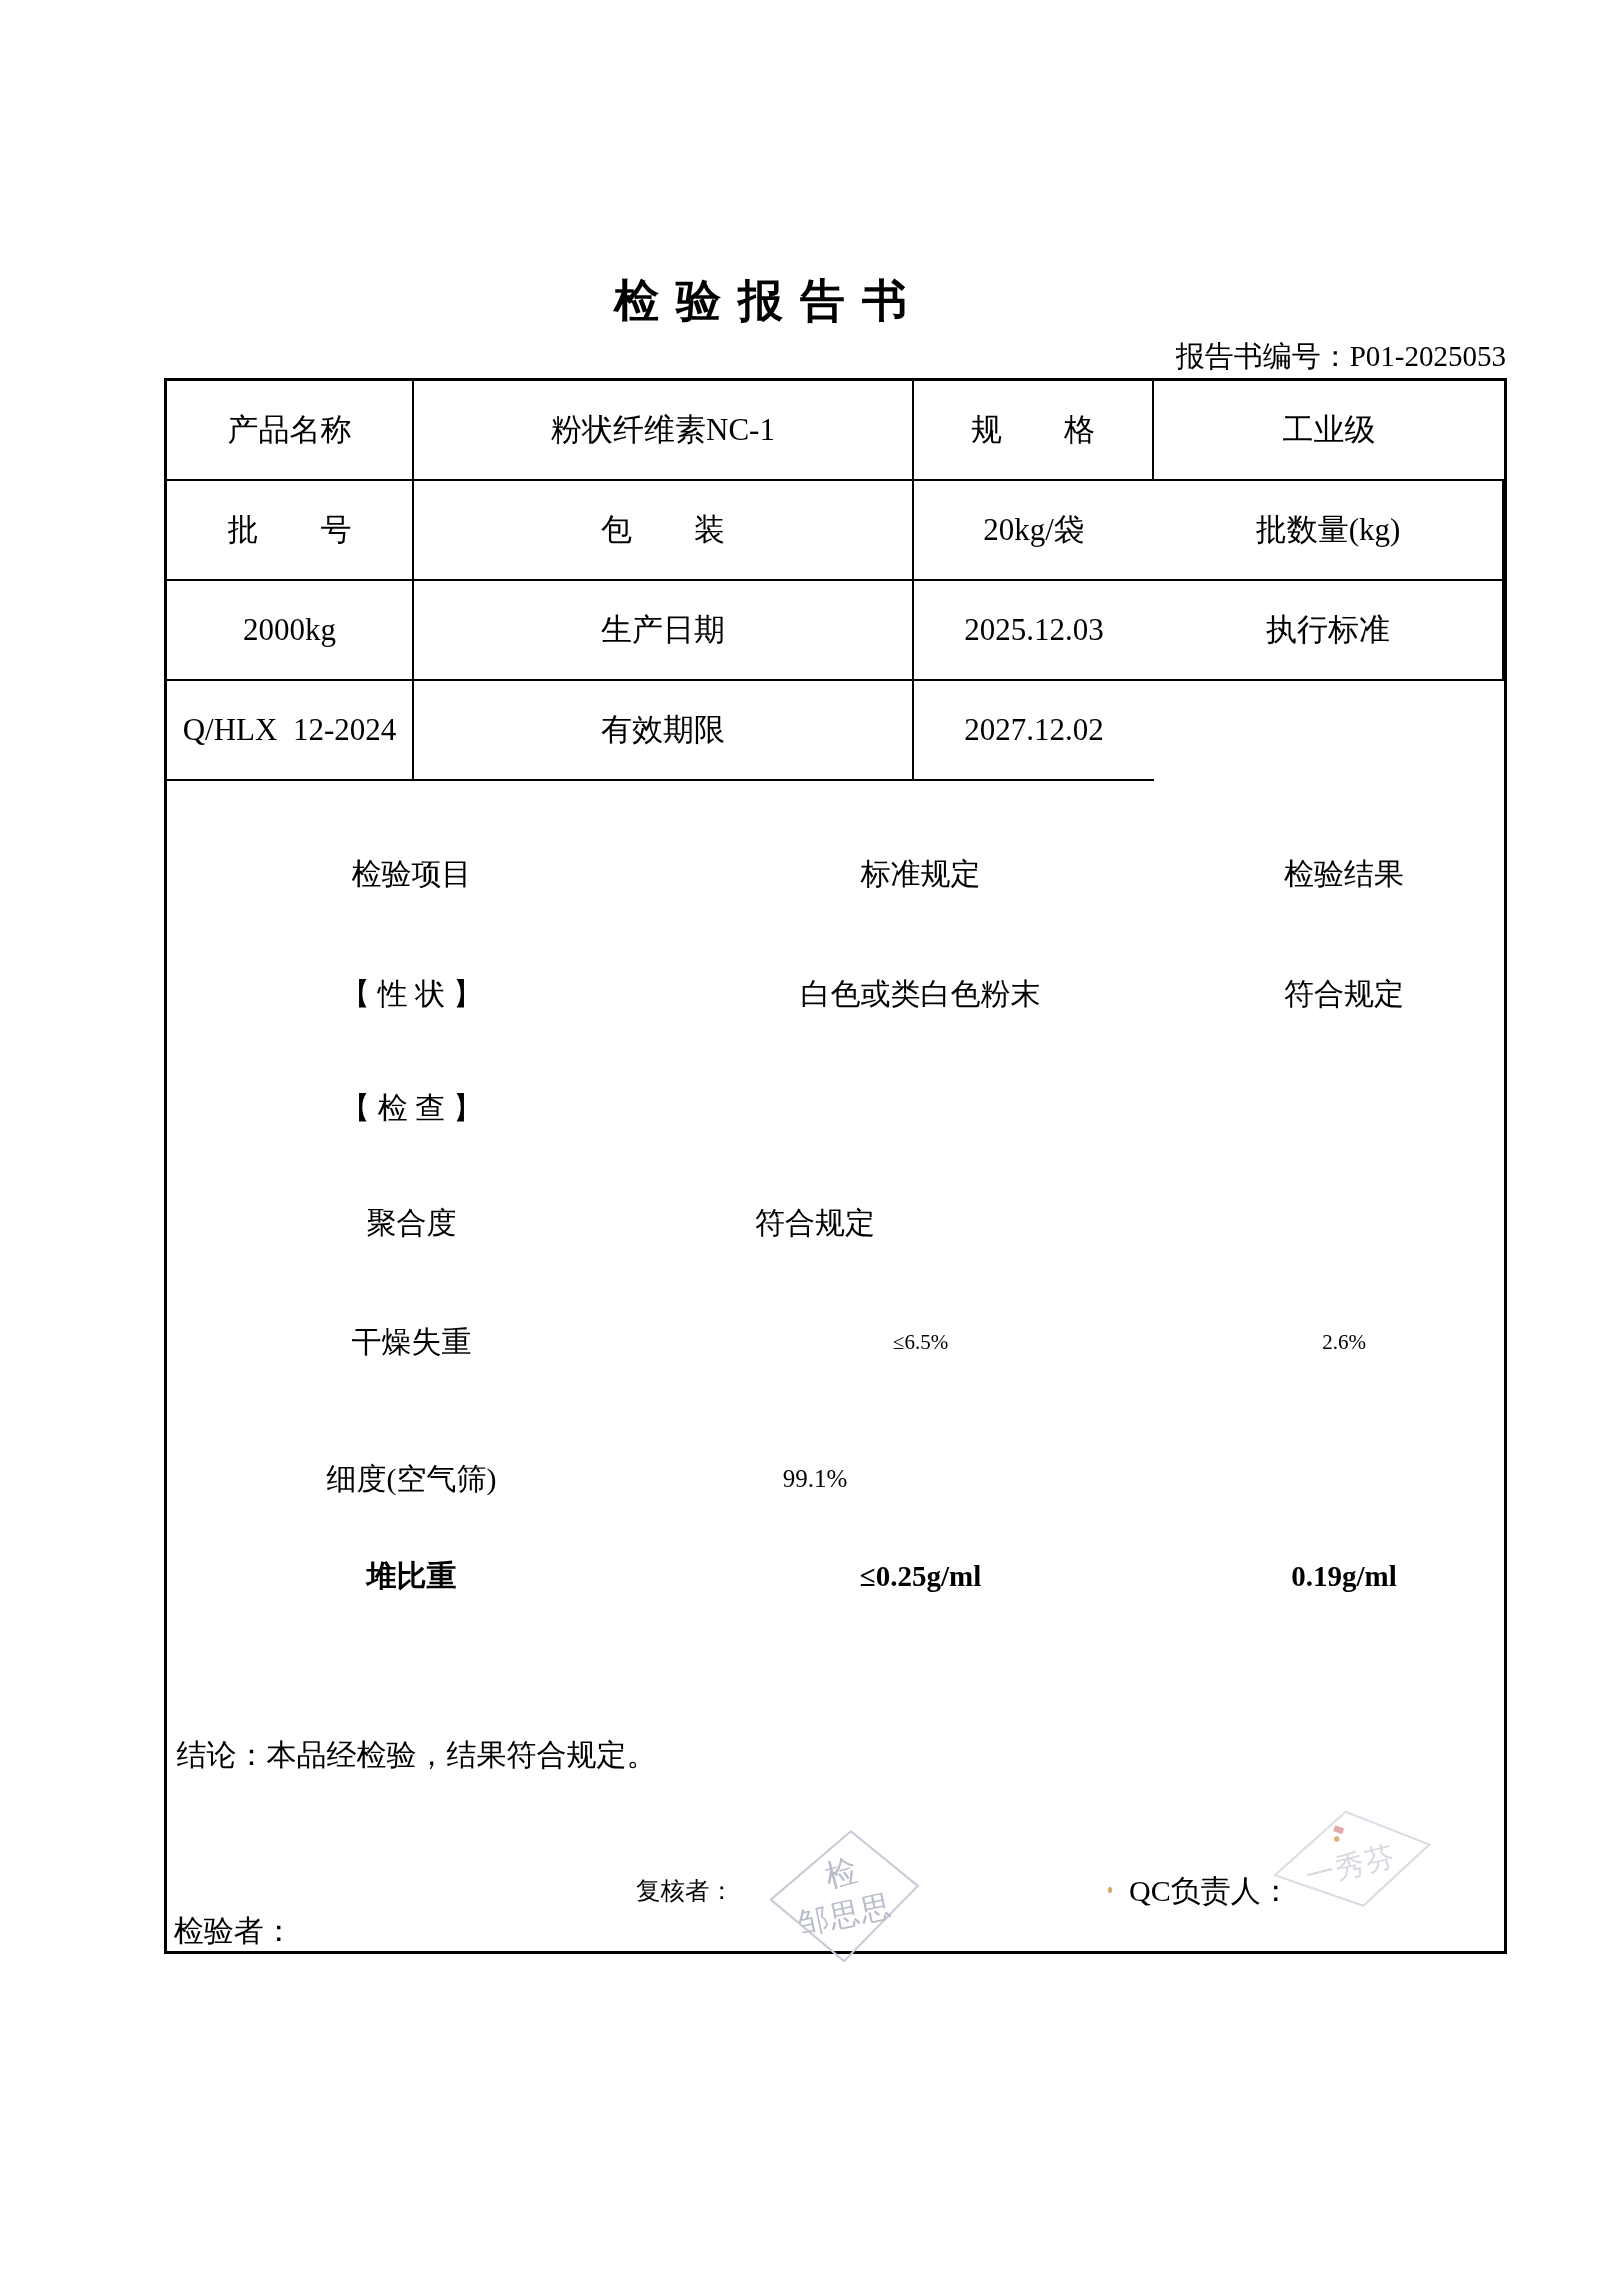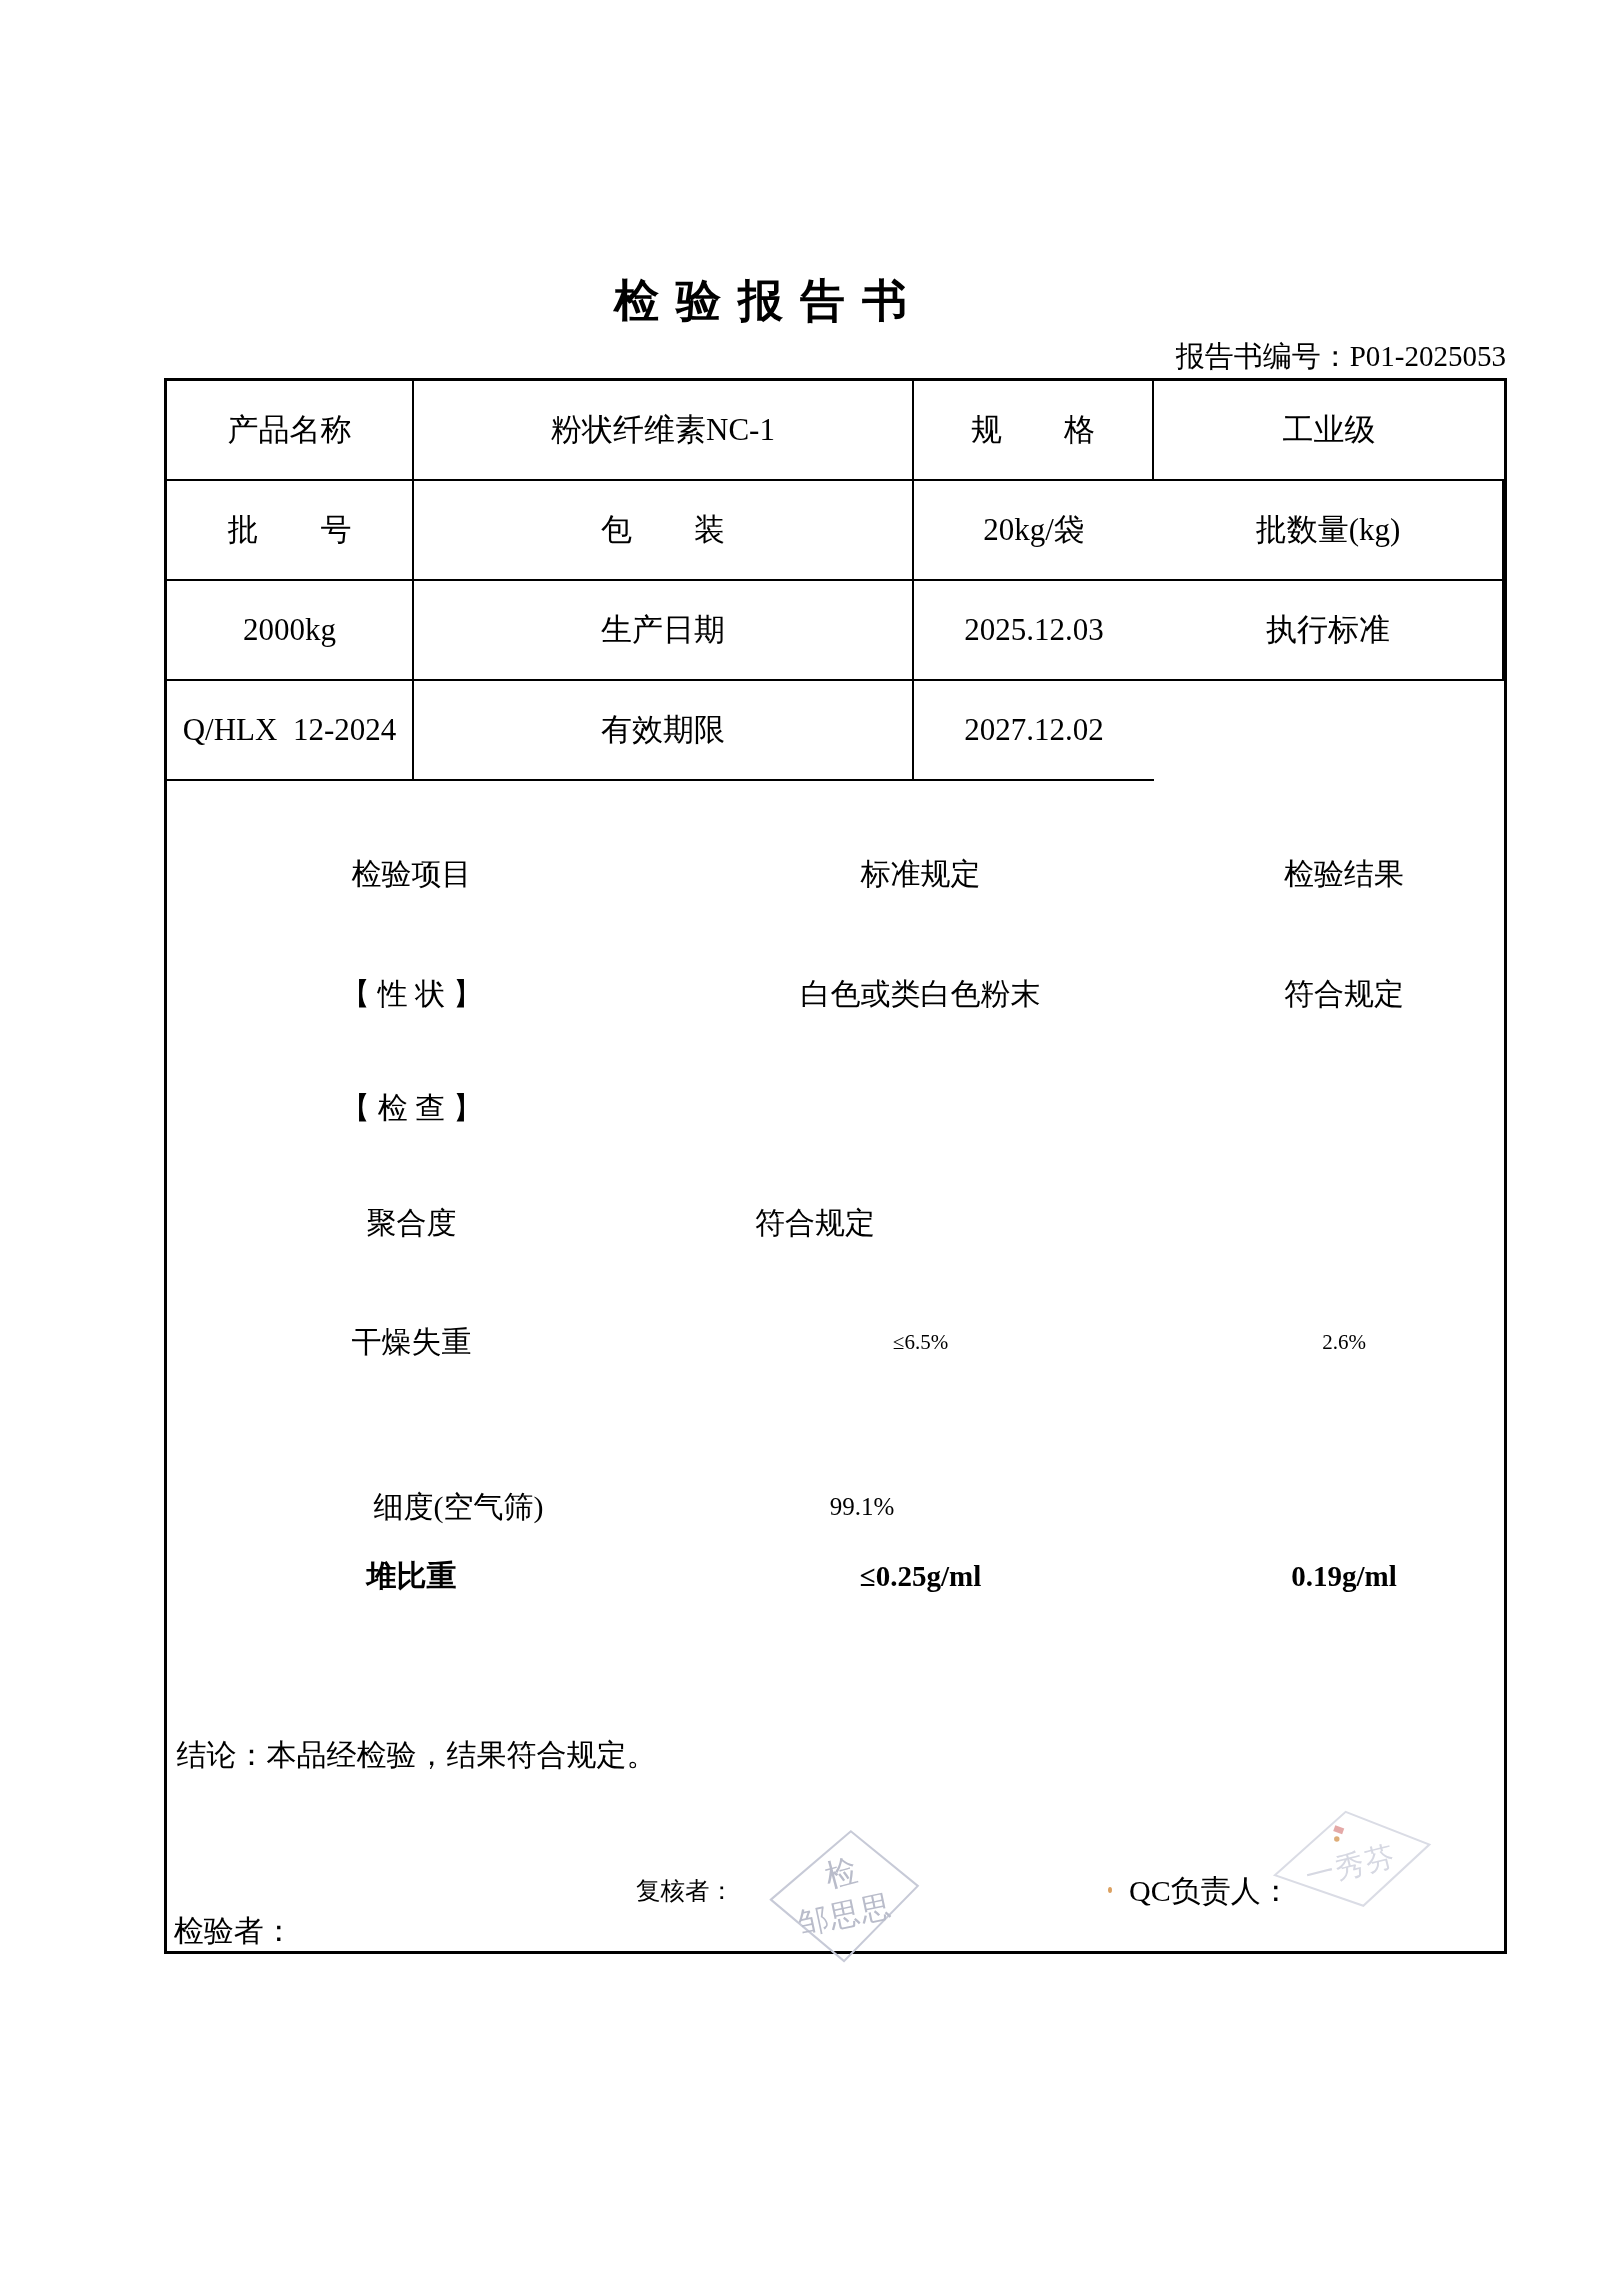--- a/index.html
+++ b/index.html
@@ -25,21 +25,21 @@
   .brow{position:absolute;left:0;width:1336px;height:44px;display:flex;align-items:center;margin-top:36px;}
   .brow .c1{width:489px;text-align:center;font-size:30px;white-space:pre;}
   .brow .c2{width:529px;text-align:center;font-size:30px;white-space:pre;}
   .brow .c3{width:318px;text-align:center;font-size:30px;white-space:pre;}
   .r-hdr{top:435px;}
   .r-0{top:555px;}
   .r-1{top:669px;}
   .r-2{top:784px;}
   .r-3{top:903px;}
   .r-3 .c2,.r-3 .c3{font-size:21px;}
-  .r-4{top:1068px;padding-left:47px;}
+  .r-4{top:1040px;}
   .r-4 .c2{font-size:29px;}
   .r-4 .c3{font-size:25px;}
   .r-5{top:1137px;font-weight:bold;}
   .r-5 .c2{font-size:29px;}
   .r-5 .c3{font-size:29px;}
 
   .conclusion{position:absolute;left:9.5px;top:1352px;width:1322px;height:44px;
               line-height:44px;font-size:30px;white-space:pre;}
   .sig-row{position:absolute;left:0;top:1488px;width:1336px;height:44px;}
   .sig{position:absolute;line-height:44px;white-space:pre;}

